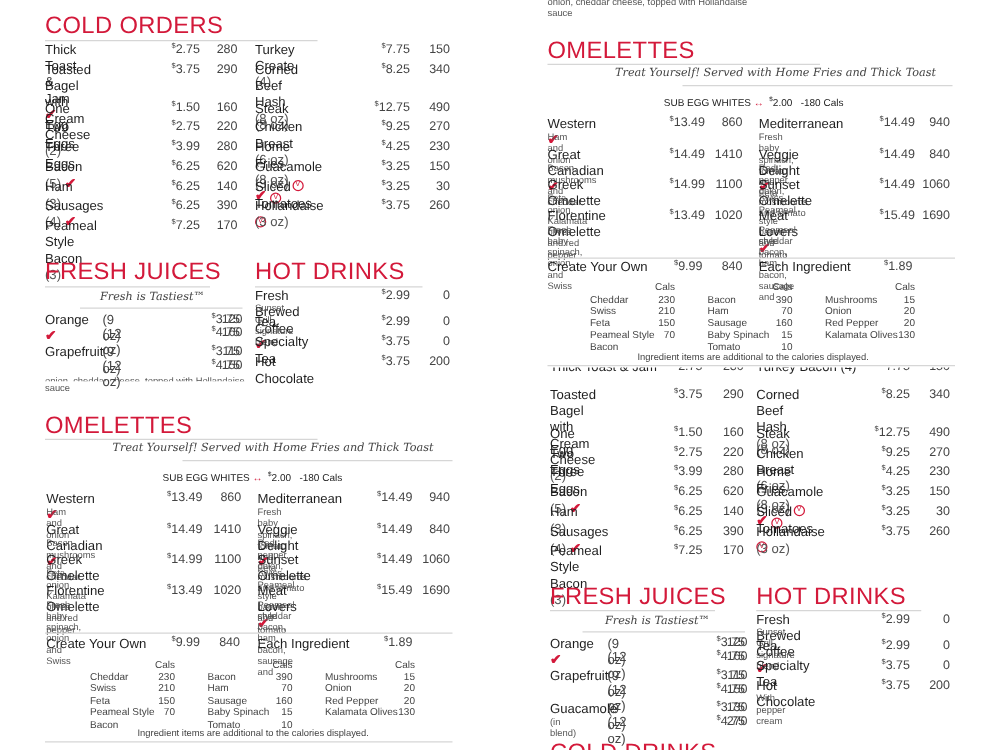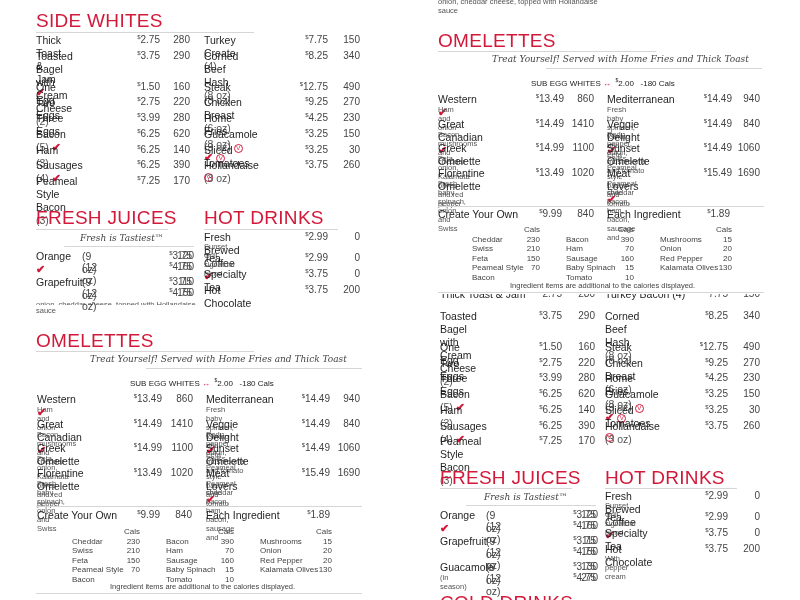--- a/index.html
+++ b/index.html
@@ -25,21 +25,21 @@
   .ing { position: absolute; font-size: 8px; color: #444; line-height: 9.5px; }
   .ing-cal { position: absolute; font-size: 8px; color: #444; line-height: 9.5px; text-align: right; width: 24px; }
   .note { position: absolute; font-size: 7.5px; color: #444; }
   .bold { font-weight: bold; }
 </style>
 </head>
 <body>
 
 <div class="panel panel-left">
 
-  <div class="h-title" style="left:36px; top:10px;">SIDE WHITES</div>
+  <div class="h-title" style="left:36px; top:10px;">COLD ORDERS</div>
   <div class="h-rule" style="left:36px; top:32px; width:218px;"></div>
 
   <div id="so-left">
       <div style="position:absolute; left:0; top:0;">
         <div class="row" style="left:36px; top:34px;"><span class="name">Thick Toast &amp; Jam</span> <span class="check">✔</span></div>
         <div class="price" style="left:126px; top:34px; width:34px;"><sup>$</sup>2.75</div>
         <div class="cal" style="left:160px; top:34px;">280</div>
       </div>
       <div style="position:absolute; left:0; top:0;">
         <div class="row" style="left:36px; top:49.7px;"><span class="name">Toasted Bagel with</span><br><span class="name">Cream Cheese </span><span class="qty">(2)</span></div>
@@ -510,21 +510,21 @@
         <div class="row" style="left:40px; top:535px;">Grapefruit</div>
         <div class="row" style="left:86px; top:535px; color:#444;">(9 oz)</div>
         <div class="price" style="left:164px; top:535px; width:32px;"><sup>$</sup>3.75</div>
         <div class="cal" style="left:168px; top:535px;">110</div>
         <div class="row" style="left:86px; top:546px; color:#444;">(12 oz)</div>
         <div class="price" style="left:164px; top:546px; width:32px;"><sup>$</sup>4.75</div>
         <div class="cal" style="left:168px; top:546px;">150</div>
       </div>
       <div style="position:absolute; left:0; top:0;">
         <div class="row" style="left:40px; top:561px;">Guacamole</div>
-        <div class="desc" style="left:40px; top:573px;">(in season)</div>
+        <div class="desc" style="left:40px; top:573px;">(in blend)</div>
         <div class="row" style="left:86px; top:561px; color:#444;">(9 oz)</div>
         <div class="price" style="left:164px; top:561px; width:32px;"><sup>$</sup>3.75</div>
         <div class="cal" style="left:168px; top:561px;">130</div>
         <div class="row" style="left:86px; top:572px; color:#444;">(12 oz)</div>
         <div class="price" style="left:164px; top:572px; width:32px;"><sup>$</sup>4.75</div>
         <div class="cal" style="left:168px; top:572px;">270</div>
       </div>
     </div>
 
   <div class="h-title" style="left:205px; top:467px;">HOT DRINKS</div>

